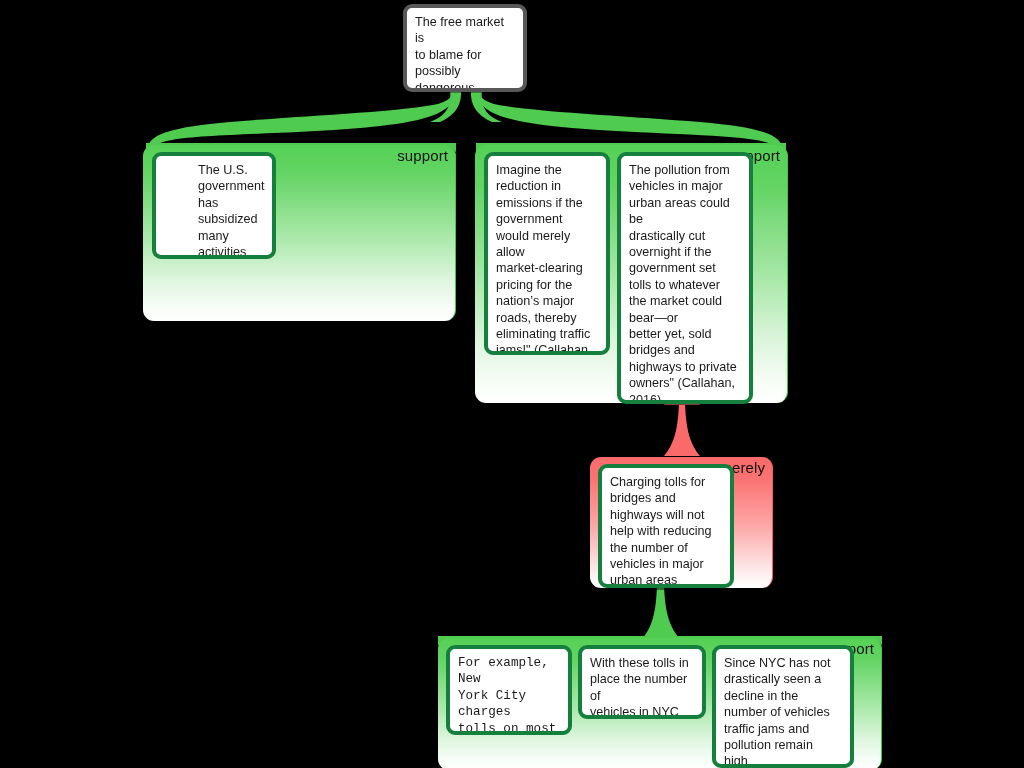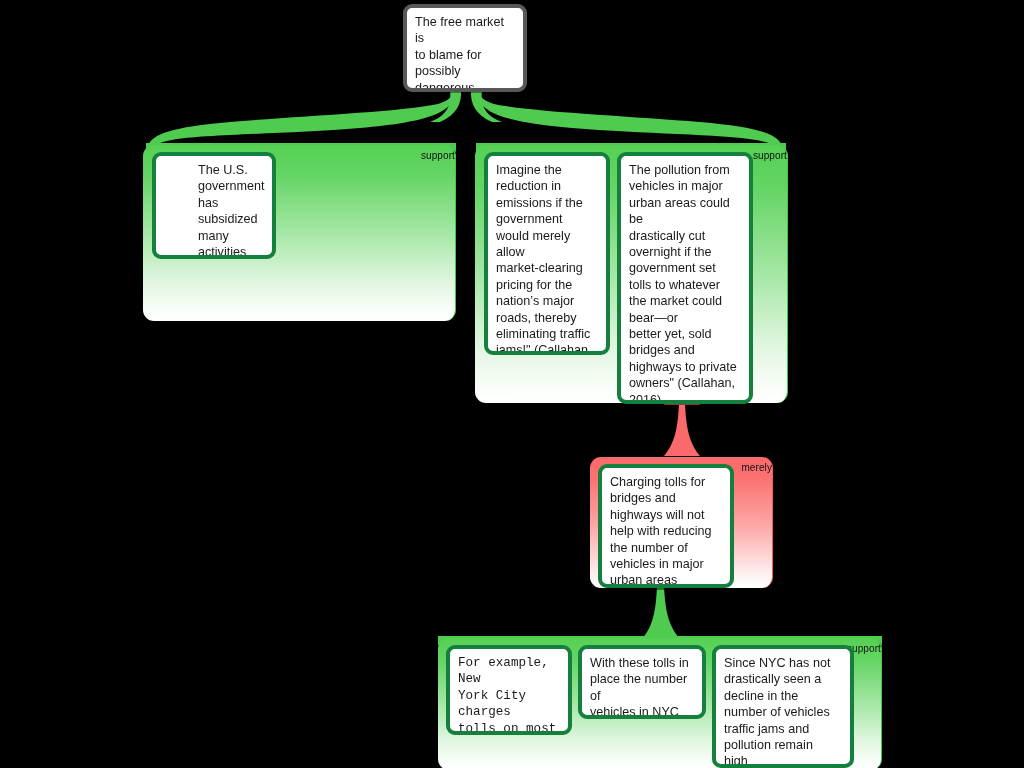--- a/index.html
+++ b/index.html
@@ -62,22 +62,22 @@
     background: linear-gradient(to bottom, #55d155 0%, #63d463 16%, #a9e8a9 52%, #ddf5dd 76%, #f8fdf8 93%, #ffffff 100%);
     border-right: 1px solid #46c846;
   }
   .panel.opposes {
     background: linear-gradient(to bottom, #fb6a6a 0%, #fb7272 16%, #fda6a6 52%, #fdd6d6 76%, #fef6f6 93%, #ffffff 100%);
     border-right: 1px solid #f95b5b;
   }
   .panel-label {
     position: absolute;
     top: 5px;
-    right: 0;
-    font-size: 10px;
+    right: 7px;
+    font-size: 15px;
     line-height: 11px;
     color: #111111;
     letter-spacing: 0.1px;
     white-space: nowrap;
     margin-left: 12px;
   }
 </style>
 </head>
 <body>
 

